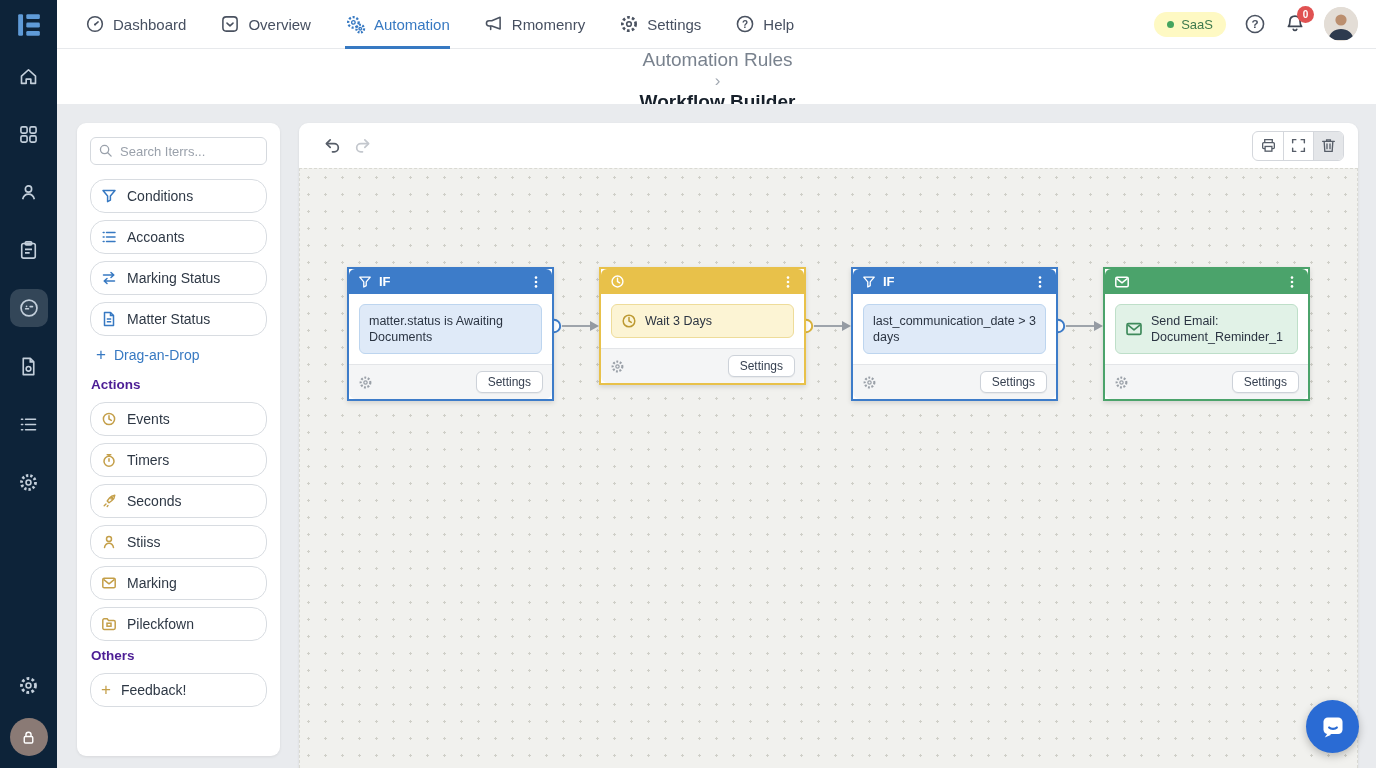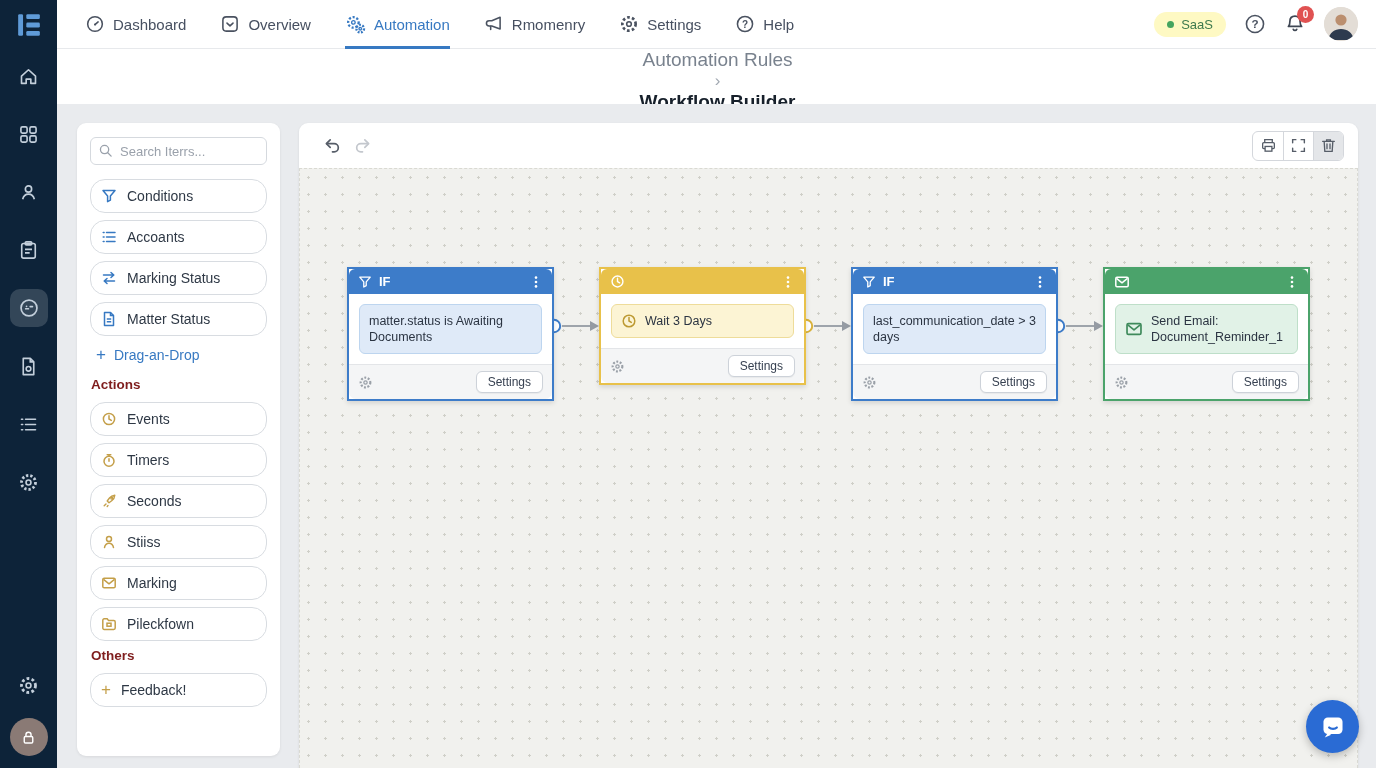--- a/index.html
+++ b/index.html
@@ -47,21 +47,21 @@
   .palette { position: absolute; left: 20px; top: 19px; width: 203px; height: 633px; background: #fff; border-radius: 9px; box-shadow: 0 1px 3px rgba(0,0,0,.08); padding: 14px 13px; overflow: hidden; }
   .search-wrap { position: relative; margin-bottom: 14px; }
   .search-wrap svg { position: absolute; left: 8px; top: 6px; stroke: #9aa1ab; }
   .search-input { width: 100%; height: 28px; border: 1px solid #d5d9de; border-radius: 6px; padding: 0 8px 0 29px; font-size: 13px; color: #333; font-family: inherit; outline: none; }
   .search-input::placeholder { color: #9aa1ab; }
   .p-item { display: flex; align-items: center; gap: 10px; height: 34px; border: 1px solid #d8dce1; border-radius: 15px; padding: 0 10px; margin-bottom: 7px; font-size: 14px; color: #2e3845; cursor: grab; background: #fff; }
   .p-item svg.blue { stroke: #3779c2; }
   .p-item svg.gold { stroke: #c49f49; }
   .drag-link { display: flex; align-items: center; gap: 8px; color: #3779c2; font-size: 14px; margin: 10px 0 14px 6px; cursor: pointer; }
   .drag-link .plus { font-size: 17px; line-height: 1; }
-  .sec-header { font-size: 13.5px; font-weight: bold; color: #7f1d1d; margin: 2px 0 10px 1px; }
+  .sec-header { font-size: 13.5px; font-weight: bold; color: #4c1d95; margin: 2px 0 10px 1px; }
   .p-item.link-item { cursor: pointer; }
 
   
   .canvas-card { position: absolute; left: 242px; top: 19px; width: 1059px; bottom: 0; background: #fff; border-radius: 9px 9px 0 0; box-shadow: 0 1px 3px rgba(0,0,0,.08); }
   .canvas-toolbar { height: 45px; display: flex; align-items: center; padding: 0 14px 0 18px; }
   .tool-ic { width: 30px; height: 30px; display: flex; align-items: center; justify-content: center; cursor: pointer; border-radius: 6px; }
   .tool-group { margin-left: auto; display: flex; border: 1px solid #d4d7dc; border-radius: 6px; overflow: hidden; }
   .tool-group .tool-ic { width: 30px; height: 28px; border-radius: 0; }
   .tool-group .tool-ic + .tool-ic { border-left: 1px solid #d4d7dc; }
   .tool-ic.pressed { background: #e4e6e9; }

